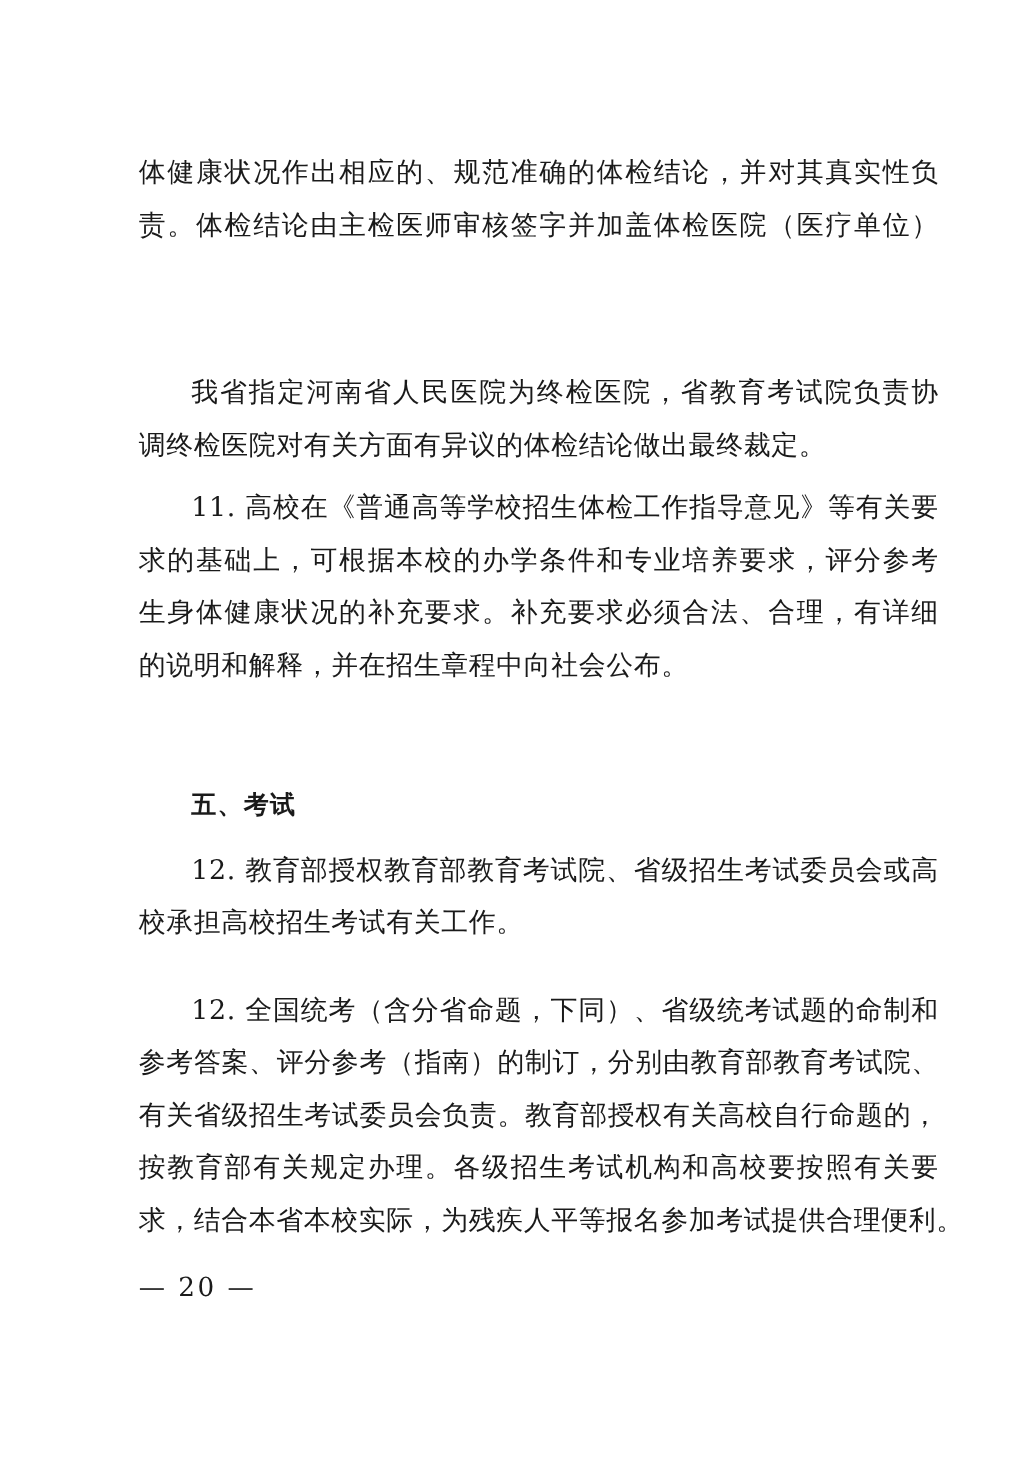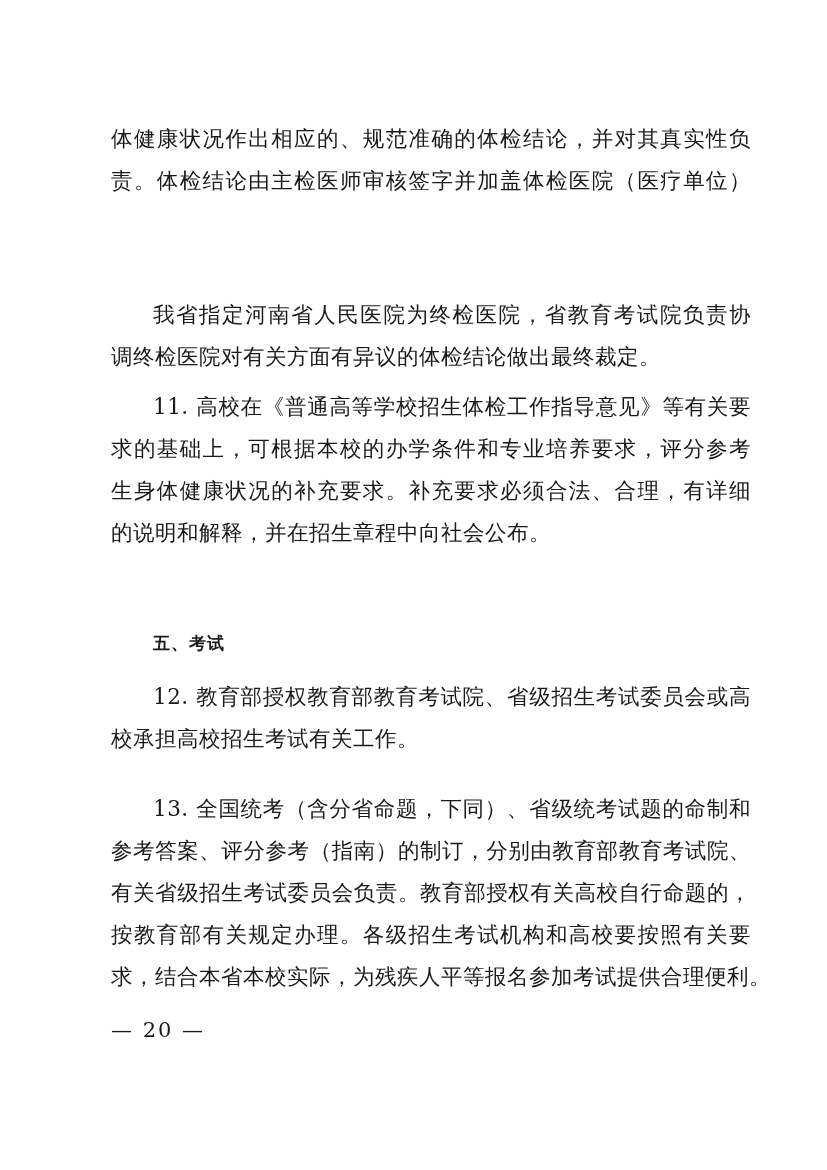--- a/index.html
+++ b/index.html
@@ -3,21 +3,21 @@
 <meta charset="utf-8">
 <style>
   html, body { margin: 0; padding: 0; background: #ffffff; }
   body { width: 827px; height: 1170px; position: relative; overflow: hidden;
          font-family: "DejaVu Serif", "Liberation Serif", serif; color: #1a1a1a; }
   .page { position: absolute; left: 4px; top: 0; width: 672px; height: 1170px; }
   .line { position: absolute; left: 107px; width: 640px; font-size: 21.5px; line-height: 30px;
           white-space: nowrap; letter-spacing: 0.5px; text-align: justify; text-align-last: justify; }
   .line.last { text-align-last: left; }
   .indent { left: 149px; width: 598px; }
-  .heading { position: absolute; left: 149px; font-size: 17px; line-height: 30px; font-weight: bold;
+  .heading { position: absolute; left: 149px; font-size: 20px; line-height: 30px; font-weight: bold;
              font-family: "DejaVu Sans", "Liberation Sans", sans-serif; letter-spacing: 1px; }
   .pagenum { position: absolute; left: 107px; top: 1015px; font-size: 21px; line-height: 30px; letter-spacing: 2px; }
 </style>
 </head>
 <body>
 
 <div class="page">
 
   <div class="line" style="top:124px">体健康状况作出相应的、规范准确的体检结论，并对其真实性负</div>
   <div class="line" style="top:166px">责。体检结论由主检医师审核签字并加盖体检医院（医疗单位）</div>
@@ -28,20 +28,20 @@
   <div class="line indent" style="top:392px">11. 高校在《普通高等学校招生体检工作指导意见》等有关要</div>
   <div class="line" style="top:434px">求的基础上，可根据本校的办学条件和专业培养要求，评分参考</div>
   <div class="line" style="top:476px">生身体健康状况的补充要求。补充要求必须合法、合理，有详细</div>
   <div class="line last" style="top:518px">的说明和解释，并在招生章程中向社会公布。</div>
 
   <div class="heading" style="top:628px">五、考试</div>
 
   <div class="line indent" style="top:682px">12. 教育部授权教育部教育考试院、省级招生考试委员会或高</div>
   <div class="line last" style="top:724px">校承担高校招生考试有关工作。</div>
 
-  <div class="line indent" style="top:794px">13. 全国统考（含分省命题，下同）、省级统考试题的命制和</div>
+  <div class="line indent" style="top:794px">12. 全国统考（含分省命题，下同）、省级统考试题的命制和</div>
   <div class="line" style="top:878px">有关省级招生考试委员会负责。教育部授权有关高校自行命题的，</div>
   <div class="line" style="top:836px">参考答案、评分参考（指南）的制订，分别由教育部教育考试院、</div>
   <div class="line" style="top:920px">按教育部有关规定办理。各级招生考试机构和高校要按照有关要</div>
   <div class="line" style="top:962px">求，结合本省本校实际，为残疾人平等报名参加考试提供合理便利。</div>
 
   <div class="pagenum">— 20 —</div>
 </div>
 
 </body></html>

